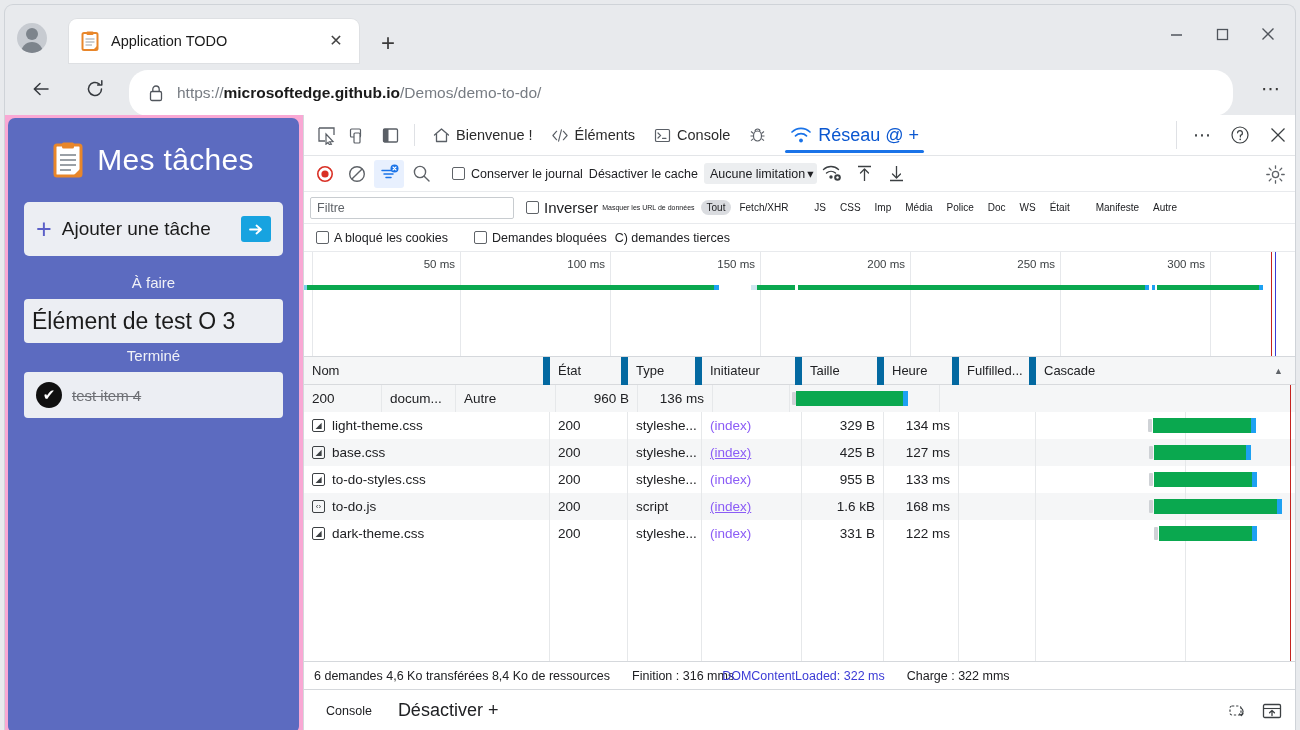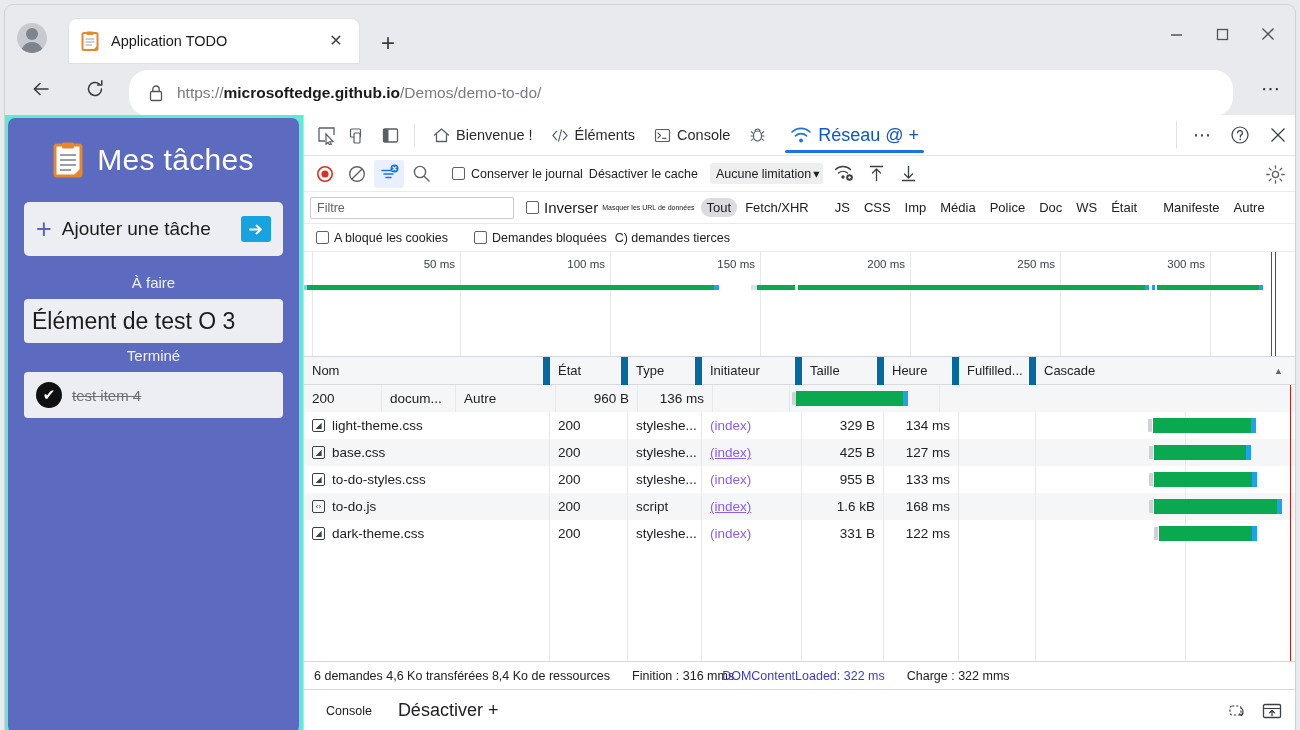--- a/index.html
+++ b/index.html
@@ -115,21 +115,21 @@
   .content {
     position: absolute; left: 0; top: 110px;
     width: 1292px; height: 616px;
     display: flex;
     background: #ffffff;
   }
 
   
   .page {
     width: 298px; height: 616px;
-    background: #5eead4;
+    background: #f9a8d4;
     padding: 3px 4px 0 3px;
     flex: 0 0 auto;
   }
   .todo-app {
     width: 291px; height: 615px;
     background: #5c6bc0;
     border-radius: 7px;
     padding: 14px 16px;
   }
   .todo-header {
@@ -248,21 +248,21 @@
   }
   .cbox {
     width: 13px; height: 13px; border: 1.3px solid #5f6368;
     border-radius: 2px; background: #fff; flex: 0 0 auto;
   }
   .throttle {
     background: #eceef0; border-radius: 3px;
     font-size: 12.5px; color: #202124;
     padding: 3px 4px 3px 6px;
     display: flex; align-items: center; gap: 2px;
-    margin: 0 6px;
+    margin: 0 0;
     white-space: nowrap;
   }
   .tb-gear {
     position: absolute; right: 8px; top: 4px;
     width: 28px; height: 28px;
     display: flex; align-items: center; justify-content: center;
     color: #5f6368;
   }
 
   
@@ -276,21 +276,21 @@
     width: 204px; height: 22px;
     border: 1px solid #c8ccd0; background: #fff;
     border-radius: 2px;
     font-size: 12.5px; color: #5f6368;
     display: flex; align-items: center; padding: 0 6px;
     margin-right: 12px;
   }
   .f-check { display: flex; align-items: center; gap: 5px; font-size: 12.5px; color: #202124; white-space: nowrap; }
   .hide-urls { font-size: 7px; color: #202124; margin-left: 4px; margin-right: 6px; white-space: nowrap; }
   .ftype {
-    font-size: 13px; color: #202124;
+    font-size: 10px; color: #202124;
     padding: 2px 6px; border-radius: 9px;
     white-space: nowrap; margin-right: 2px;
   }
   .ftype.sel { background: #dadce0; }
   .fgap { width: 12px; }
 
   
   .nw-filter2 {
     height: 28px; display: flex; align-items: center;
     padding: 0 12px; gap: 26px;

